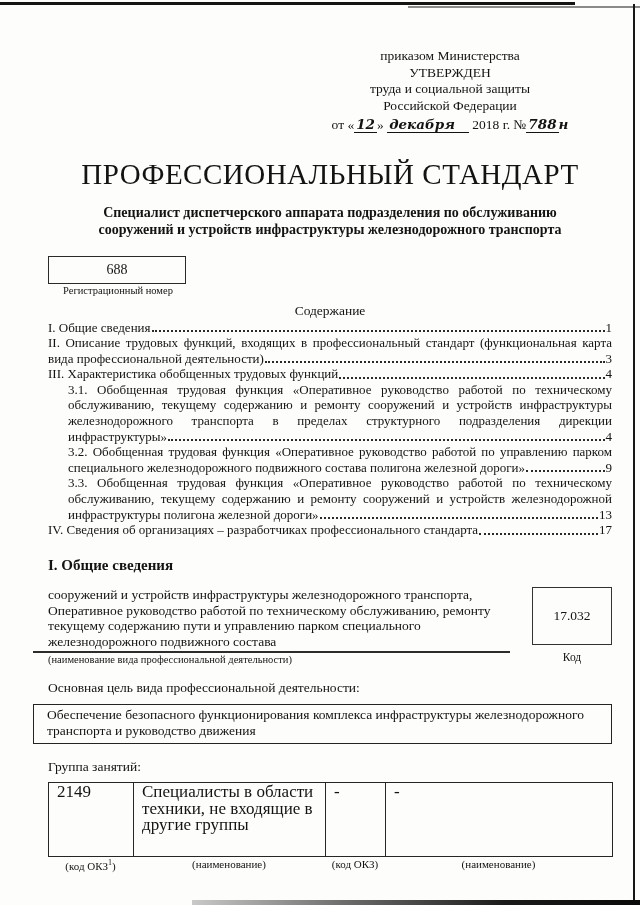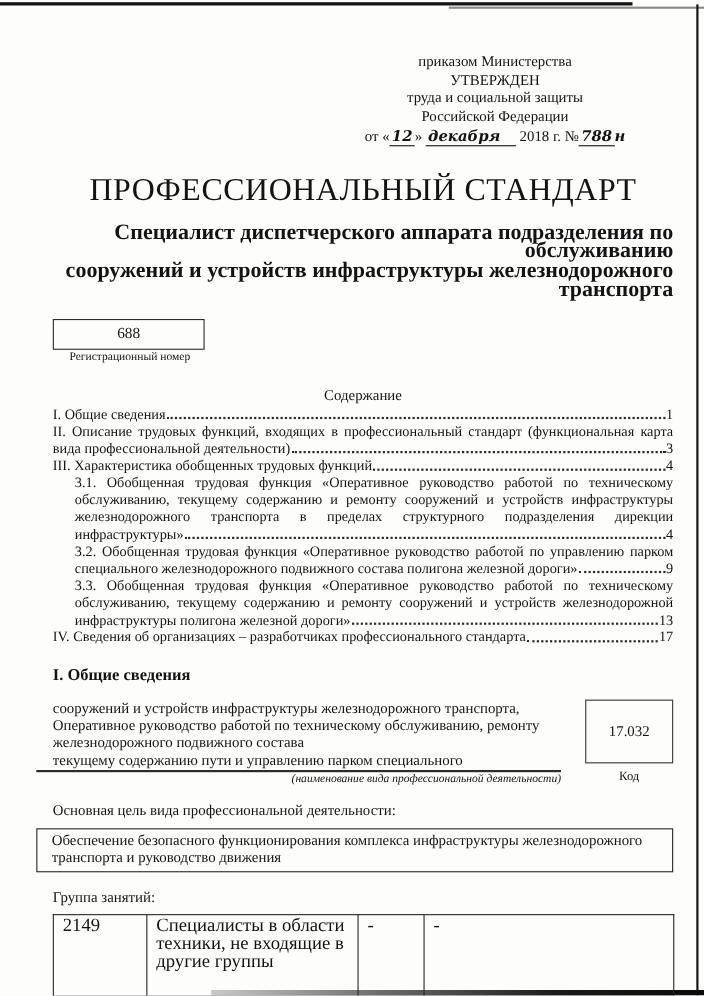--- a/index.html
+++ b/index.html
@@ -20,45 +20,45 @@
   
   .approval{width:300px;margin-left:auto;margin-right:12px;text-align:center;
     font-size:13.5px;line-height:16.5px;}
   .date-line{white-space:nowrap;margin-top:2px;}
   .hand{font-style:italic;font-weight:bold;font-family:"DejaVu Serif",serif;}
   .uline{border-bottom:1.4px solid #131313;padding:0 2px;}
   .uline-long{border-bottom:1.4px solid #131313;padding:0 14px 0 2px;}
 
   
   .doc-title{margin-top:24px;text-align:center;font-size:29px;letter-spacing:.5px;}
-  .doc-subtitle{margin-top:13px;text-align:right;font-weight:bold;font-size:20px;line-height:17.5px;}
+  .doc-subtitle{margin-top:13px;text-align:center;font-weight:bold;font-size:14px;line-height:17.5px;}
 
   
   .reg-wrap{margin-top:17px;display:flex;flex-direction:column;}
   .reg-box{width:136px;height:26px;border:1.4px solid #2a2a2a;display:flex;align-items:center;justify-content:center;
     font-size:14px;}
   .reg-caption{width:140px;text-align:center;font-size:10.5px;margin-top:1px;}
 
   
-  .toc-heading{text-align:center;font-size:13.5px;margin-top:22px;}
+  .toc-heading{text-align:center;font-size:13.5px;margin-top:7px;}
   .toc{font-size:13px;line-height:15.6px;margin-top:1px;}
   .toc-line{display:flex;align-items:baseline;}
   .toc-line .lead{flex:1 1 auto;border-bottom:2px dotted #2a2a2a;margin:0 1px;align-self:flex-end;
     margin-bottom:3px;min-width:8px;}
   .toc-line .pg{flex:0 0 auto;}
   .just{display:block;text-align:justify;text-align-last:justify;}
   .ind{padding-left:20px;}
 
   
   .sec-heading{font-weight:bold;font-size:15px;margin-top:19px;}
   .activity-row{display:flex;justify-content:space-between;margin-top:13px;}
   .activity-left{width:462px;}
   .activity-text{font-size:13.5px;line-height:15.8px;margin-left:-15px;padding-left:15px;
     border-bottom:2px solid #2c2c2c;padding-bottom:1px;}
-  .activity-caption{text-align:right;font-size:10.5px;margin-top:1px;font-style:italic;}
+  .activity-caption{text-align:left;font-size:10.5px;margin-top:1px;}
   .code-col{width:80px;display:flex;flex-direction:column;align-items:center;}
   .code-box{width:78px;height:56px;border:1.2px solid #333;display:flex;align-items:center;justify-content:center;
     font-size:13.5px;}
   .code-caption{font-size:11.5px;margin-top:6px;}
 
   .goal-label{font-size:13.5px;margin-top:15px;}
   .goal-box{margin-top:8px;margin-left:-15px;border:1.5px solid #242424;
     padding:2px 10px 4px 13px;font-size:13.5px;line-height:16.2px;}
   .group-label{font-size:13.5px;margin-top:15px;}
 
@@ -151,22 +151,22 @@
       </div>
   </div>
 
   <div class="sec-heading">I. Общие сведения</div>
 
   <div class="activity-row">
     <div class="activity-left">
       <div class="activity-text">
         <div>сооружений и устройств инфраструктуры железнодорожного транспорта,</div>
         <div>Оперативное руководство работой по техническому обслуживанию, ремонту</div>
+        <div>текущему содержанию пути и управлению парком специального</div>
         <div>железнодорожного подвижного состава</div>
-        <div>текущему содержанию пути и управлению парком специального</div>
       </div>
       <div class="activity-caption">(наименование вида профессиональной деятельности)</div>
     </div>
     <div class="code-col">
       <div class="code-box">
         <span>17.032</span>
       </div>
       <div class="code-caption">Код</div>
     </div>
   </div>

